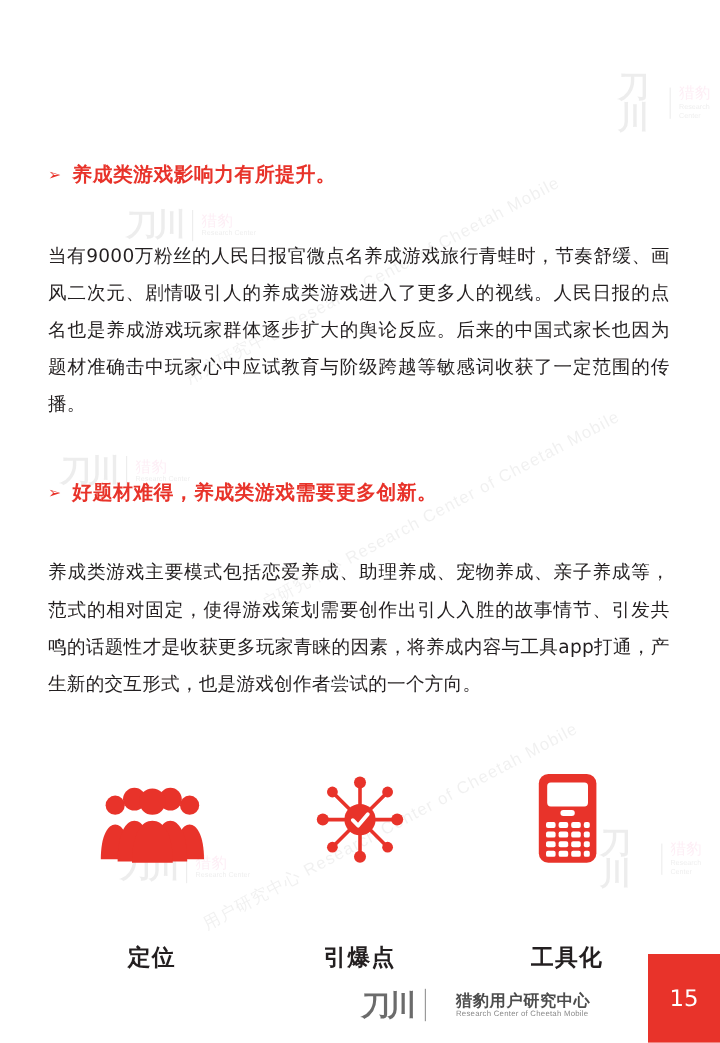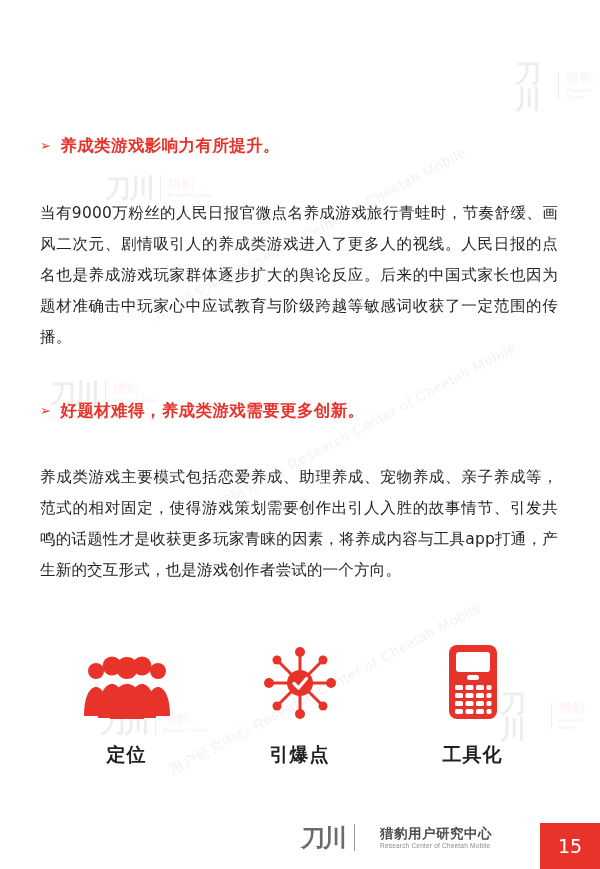--- a/index.html
+++ b/index.html
@@ -119,20 +119,21 @@
     position: absolute;
     left: 40px; top: 648px;
     width: 520px;
     display: flex;
   }
   .icon-cell {
     width: 173px;
     display: flex;
     flex-direction: column;
     align-items: center;
+    gap: 43px;
   }
   .icon-art {
     height: 72px;
     display: flex;
     align-items: flex-end;
     justify-content: center;
   }
   .icon-label {
     margin-top: 22px;
     font-family: "DejaVu Sans", sans-serif;
@@ -167,21 +168,21 @@
   .footer-logo .f-txt { line-height: 1.3; margin-left: 16px; }
   .footer-logo .f-txt .f1 {
     font-size: 13.5px; color: #4d4d4d; font-weight: 700; letter-spacing: 0.5px;
   }
   .footer-logo .f-txt .f2 {
     font-size: 6.5px; color: #8a8a8a; letter-spacing: 0.2px;
   }
   .page-badge {
     position: absolute;
     right: 0; bottom: 0;
-    width: 60px; height: 46px;
+    width: 60px; height: 74px;
     background: #e8332a;
     color: #ffffff;
     display: flex;
     align-items: center;
     justify-content: center;
     font-family: "DejaVu Sans", sans-serif;
     font-size: 19px;
   }
 </style>
 </head>

